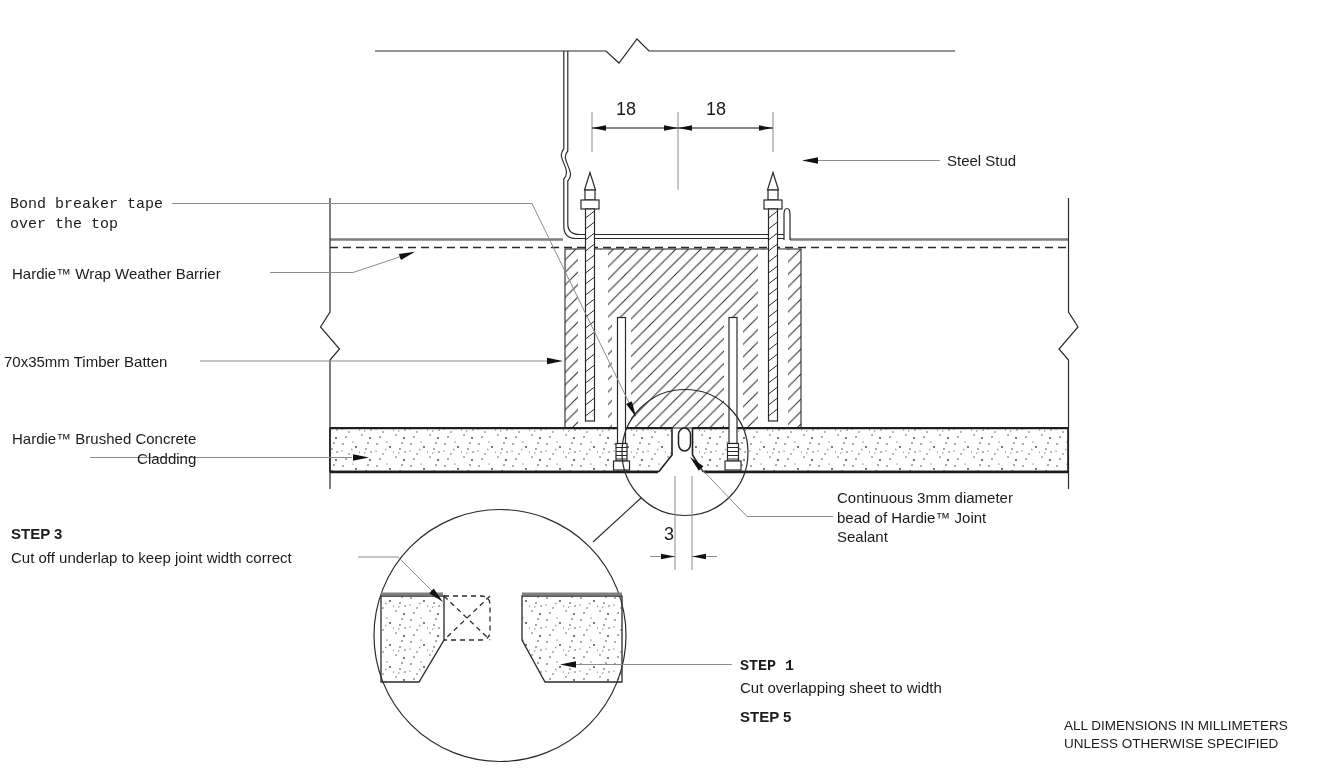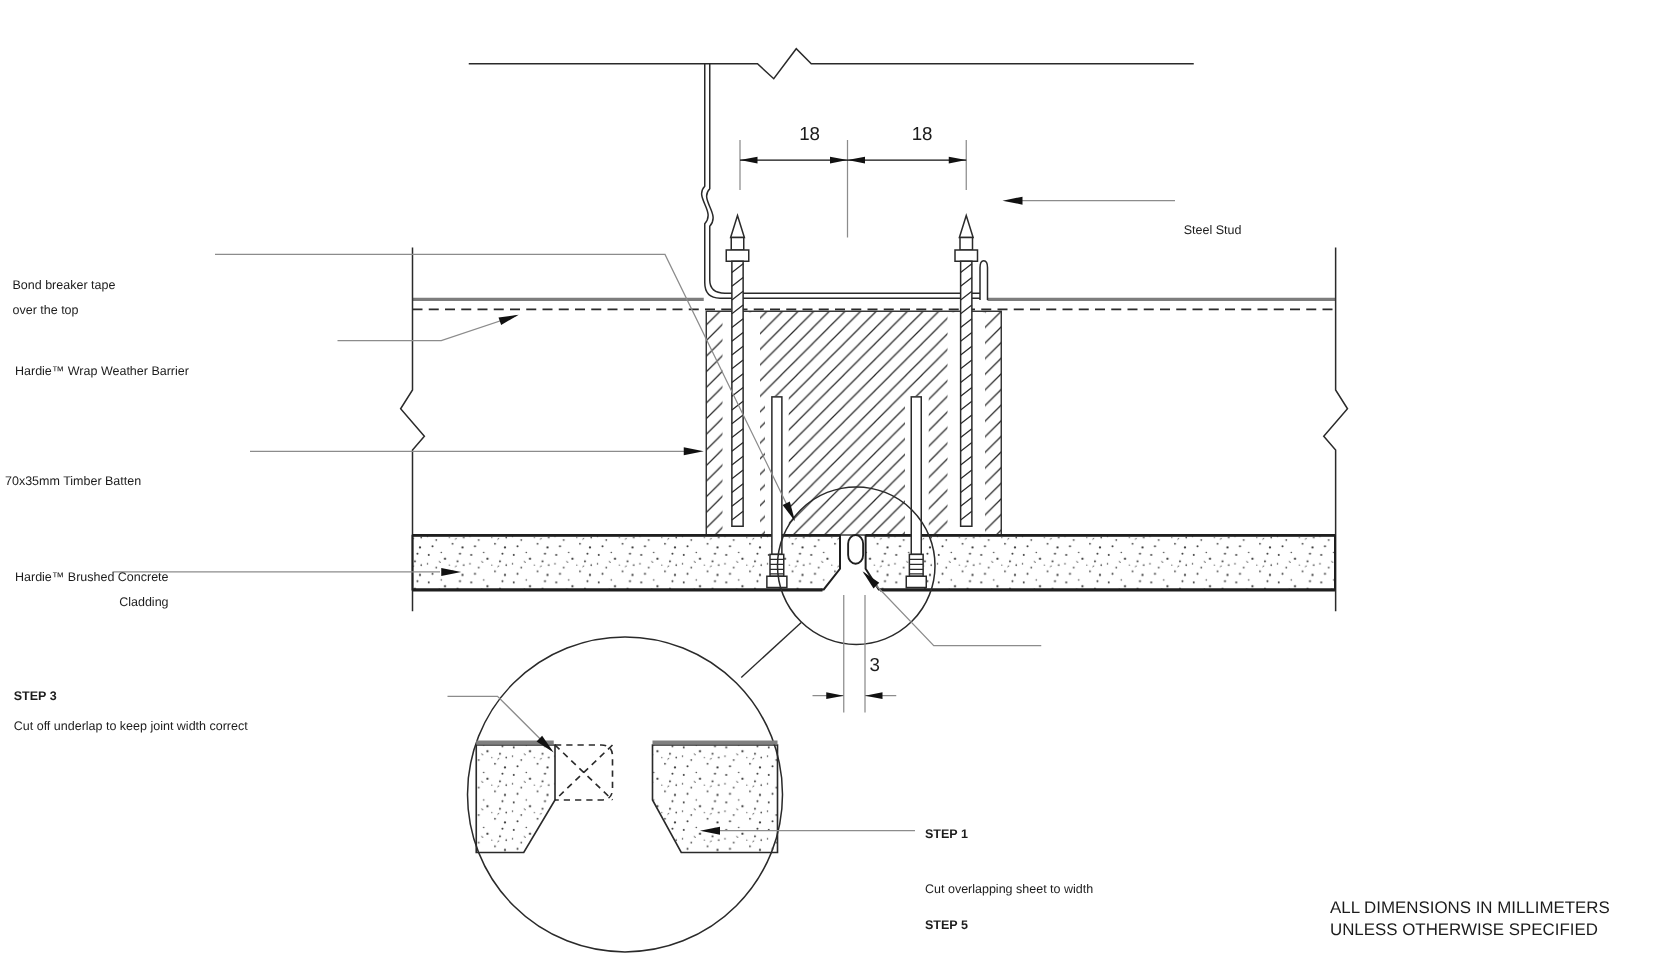--- a/index.html
+++ b/index.html
@@ -2,27 +2,26 @@
 <html><head>
 <meta charset="utf-8">
 <style>
   html,body{margin:0;padding:0;background:#ffffff;}
   #stage{
     position:relative;width:1337px;height:768px;background:#ffffff;overflow:hidden;
     font-family:"Liberation Sans", sans-serif;color:#1c1c1c;
   }
   #drawing{position:absolute;left:0;top:0;}
   .label{
-    position:absolute;font-size:10px;line-height:19.5px;white-space:pre-line;
+    position:absolute;font-size:15px;line-height:19.5px;white-space:pre-line;
     color:#1c1c1c;
-    margin-top:24px;
   }
   .step-title{font-weight:bold;}
   .dim{
-    position:absolute;font-size:15px;text-align:right;width:40px;color:#1c1c1c;
+    position:absolute;font-size:18px;text-align:left;width:40px;color:#1c1c1c;
   }
   .note{
     position:absolute;font-size:13.5px;line-height:17.5px;white-space:pre-line;color:#1c1c1c;
   }
 </style>
 </head>
 <body>
 
 <div id="stage">
 
@@ -172,37 +171,40 @@
         <line x1="650" y1="556.5" x2="675" y2="556.5"></line>
         <line x1="692" y1="556.5" x2="717" y2="556.5"></line>
       </g>
       <g fill="#111111">
         <path d="M0,0 L-14,2.7 L-14,-2.7 Z" transform="translate(675,556.5)"></path>
         <path d="M0,0 L-14,2.7 L-14,-2.7 Z" transform="translate(692,556.5) rotate(180)"></path>
       </g>
     </g>
   </svg>
 
-  <div class="label" style="left:10px;top:195px;">Bond breaker tape
+  <div class="label" style="left:10px;top:195px;font-family:Liberation Mono, monospace;">Bond breaker tape
 over the top</div>
 
   <div class="label" style="left:12px;top:264px;">Hardie™ Wrap Weather Barrier</div>
 
   <div class="label" style="left:4px;top:352px;">70x35mm Timber Batten</div>
 
   <div class="label" style="left:12px;top:429px;text-align:right;">Hardie™ Brushed Concrete
 Cladding</div>
 
   <div class="label" style="left:947px;top:151px;">Steel Stud</div>
 
+  <div class="label" style="left:837px;top:488px;">Continuous 3mm diameter
+bead of Hardie™ Joint
+Sealant</div>
 
   <div class="label step-title" style="left:11px;top:524px;">STEP 3</div>
   <div class="label" style="left:11px;top:548px;">Cut off underlap to keep joint width correct</div>
 
-  <div class="label step-title" style="left:740px;top:634px;">STEP 1</div>
+  <div class="label step-title" style="left:740px;top:657px;font-family:Liberation Mono, monospace;">STEP 1</div>
   <div class="label" style="left:740px;top:678px;">Cut overlapping sheet to width</div>
 
   <div class="label step-title" style="left:740px;top:707px;">STEP 5</div>
 
   <div class="note" style="left:1064px;top:717px;">ALL DIMENSIONS IN MILLIMETERS
 UNLESS OTHERWISE SPECIFIED</div>
 
   <div class="dim" style="left:616px;top:99px;">18</div>
   <div class="dim" style="left:706px;top:99px;">18</div>
   <div class="dim" style="left:664px;top:524px;">3</div>

